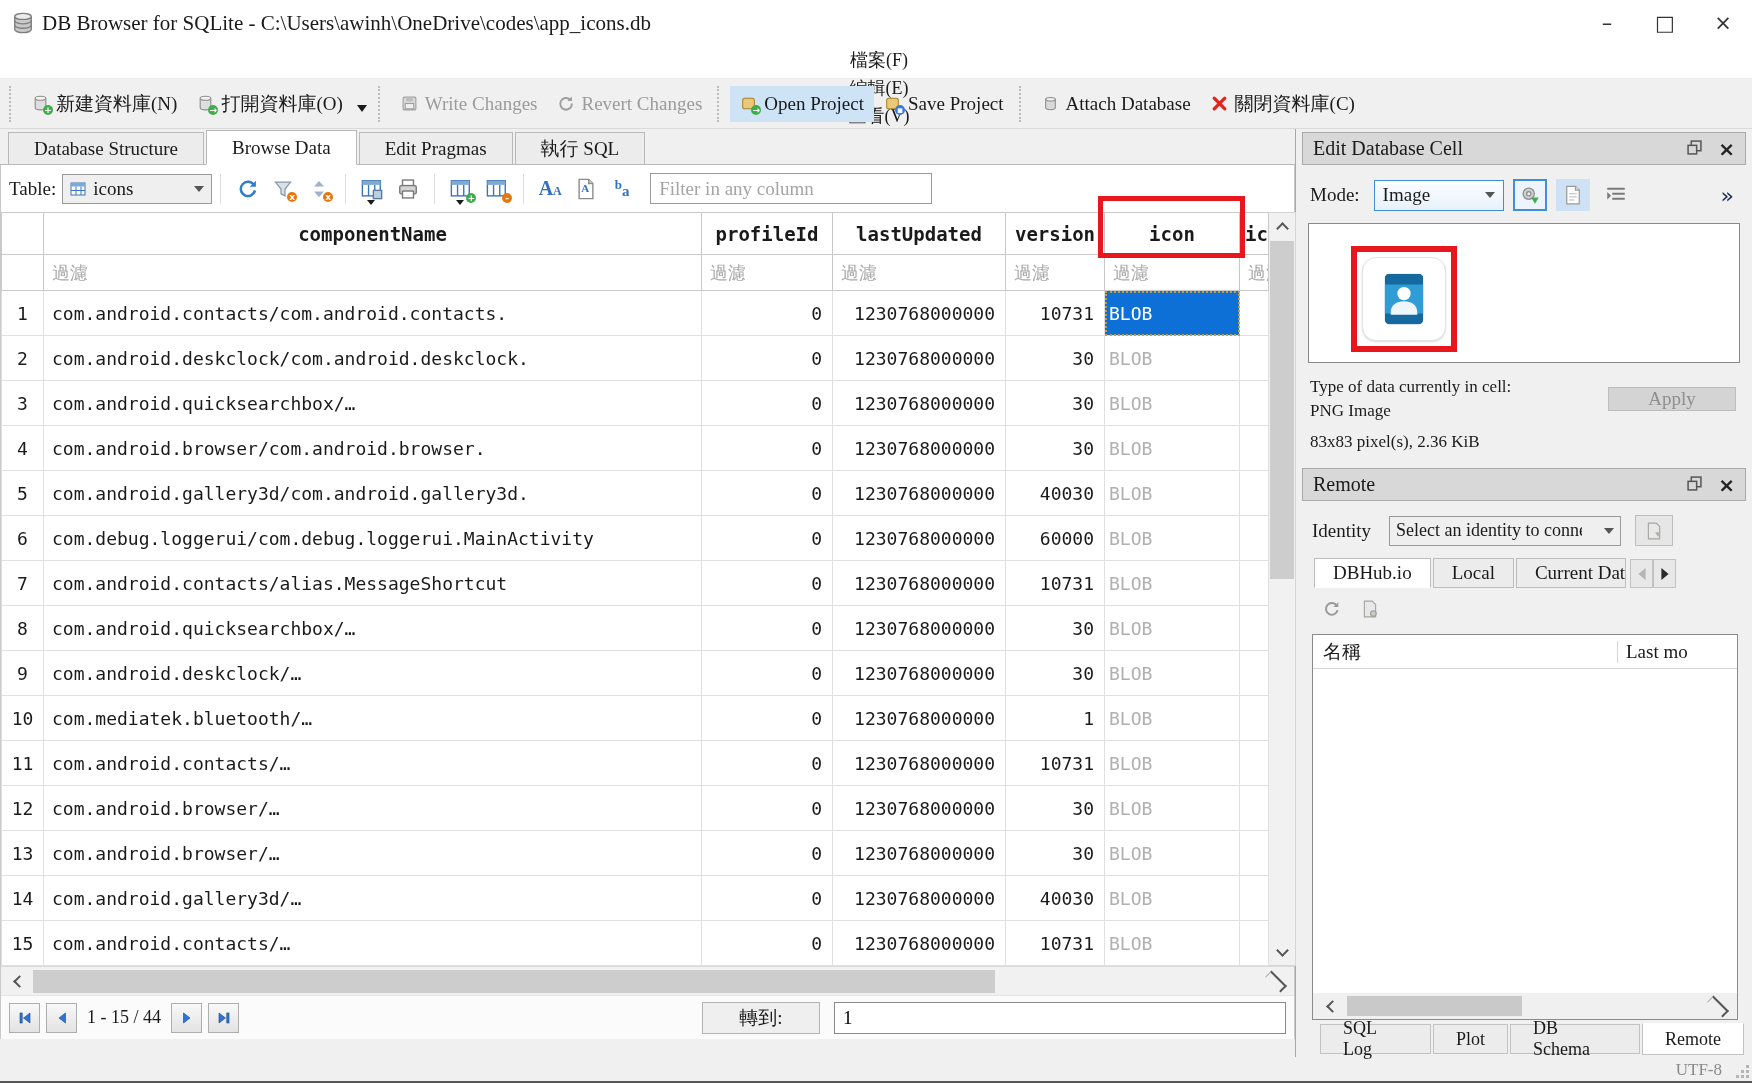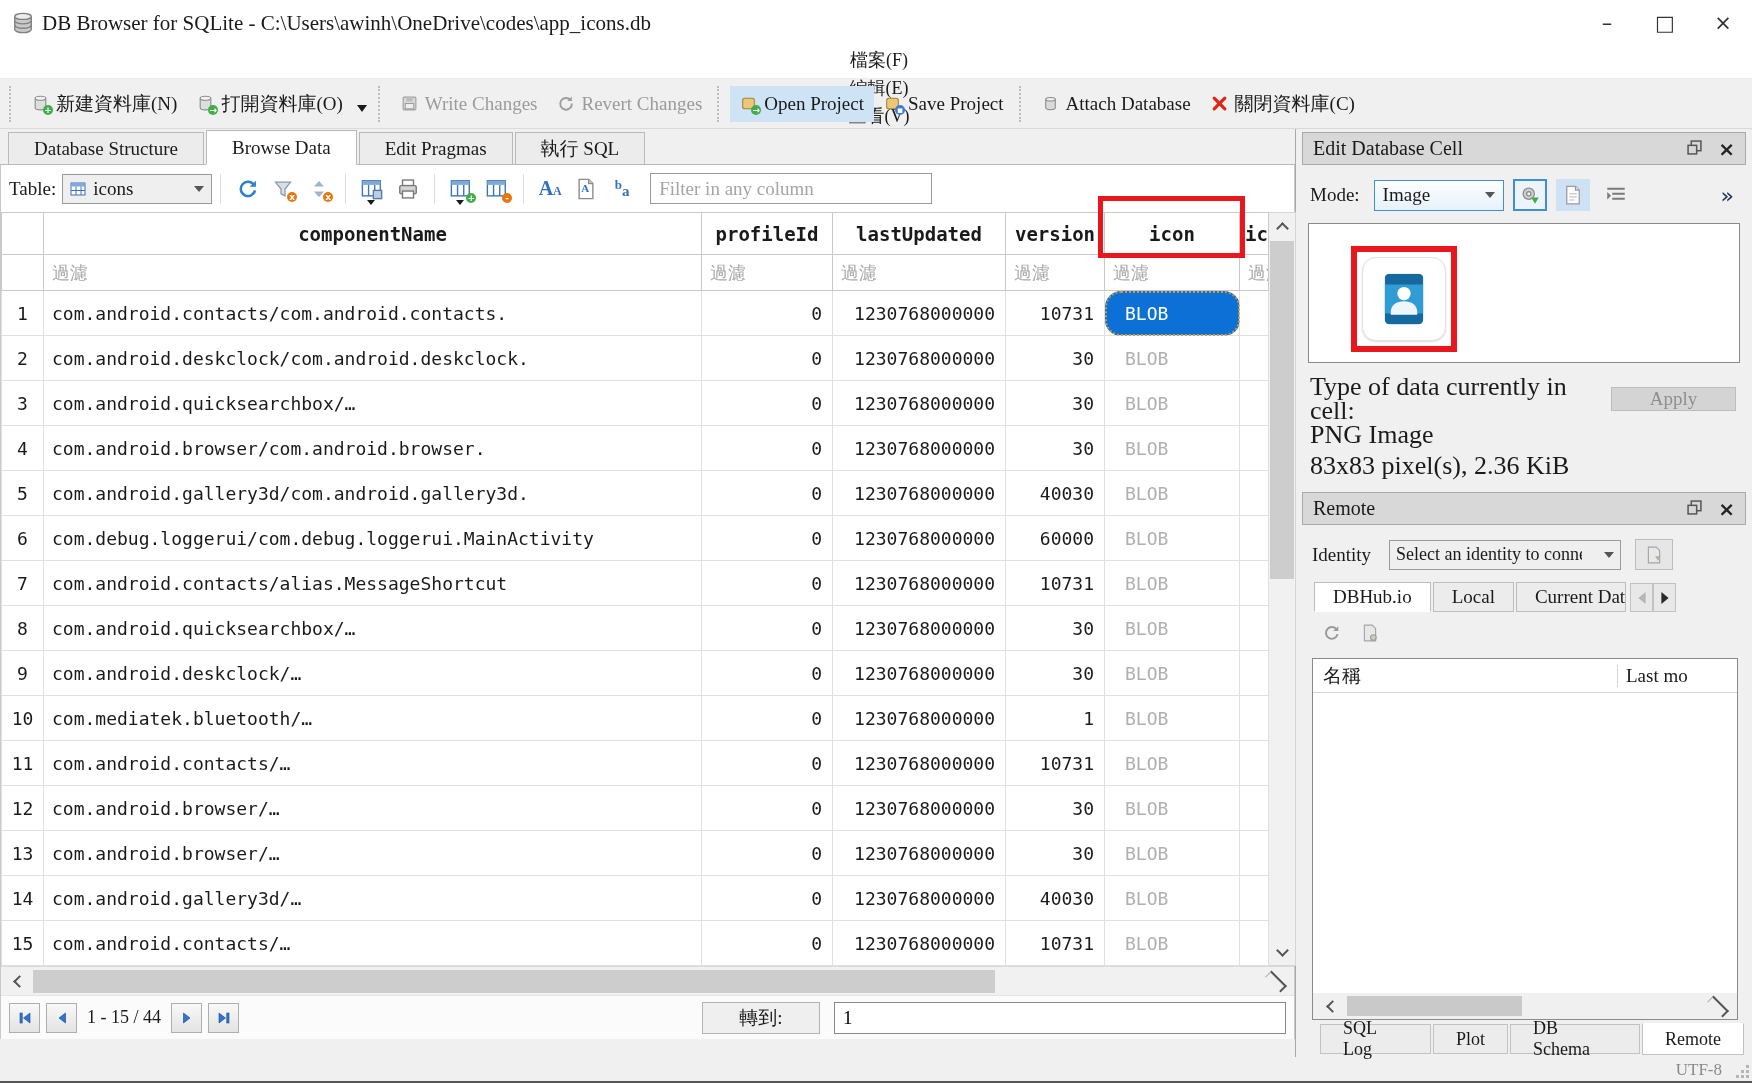--- a/index.html
+++ b/index.html
@@ -57,21 +57,21 @@
   
   .grid-wrap { position:relative; display:flex; }
   table.grid { border-collapse:collapse; table-layout:fixed; width:1267px; border:1px solid #9a9a9a; background:#fff; }
   table.grid th { height:42px; font:bold 19px "DejaVu Sans Mono", monospace; border:1px solid #c9c9c9; background:#fff; overflow:hidden; white-space:nowrap; }
   table.grid td { border:1px solid #e0e0e0; font:18px "DejaVu Sans Mono", monospace; overflow:hidden; white-space:nowrap; background:#fff; }
   tr.filter td { height:36px; border:1px solid #c9c9c9; color:#a9a9a9; font-family:"Liberation Serif",serif; font-size:18px; padding-left:8px; }
   tr.drow td { height:45px; }
   td.rn { text-align:center; }
   td.cname { padding-left:8px; }
   td.num { text-align:right; padding-right:10px; }
-  td.blob { font-style:italic; color:#b0b0b0; padding-left:20px;border-radius:16px; }
+  td.blob { font-style:italic; color:#b0b0b0; padding-left:4px; }
   td.blob.selected { background:#0c70d6; color:#fff; outline:2px dotted #c79b3f; outline-offset:-2px; }
   th.partial { text-align:right; padding-left:4px; }
 
   .redbox-col { position:absolute; left:1097px; top:-16px; width:147px; height:62px; border:5px solid #e8161d; pointer-events:none; z-index:6; }
 
   
   .vscroll { width:28px; background:#f1f1f1; border:1px solid #d5d5d5; border-left:none; display:flex; flex-direction:column; align-items:center; }
   .sbtn { width:26px; height:26px; display:flex; align-items:center; justify-content:center; flex:0 0 auto; }
   .vthumb { width:24px; height:45%; background:#cdcdcd; margin-top:2px; }
   .vspacer { flex:1; }
@@ -101,21 +101,21 @@
   .sqbtn { width:34px; height:32px; display:flex; align-items:center; justify-content:center; margin-left:9px; }
   .sqbtn.focus { border:2px solid #3d8fd6; background:#eef4fb; }
   .sqbtn.active { background:#cfe2f5; }
   .expand { margin-left:auto; font-size:22px; color:#1a2f55; padding-right:6px; font-family:"DejaVu Sans",sans-serif; }
 
   .preview { height:140px; background:#fff; border:1px solid #8a8a8a; margin:12px 6px 0 6px; position:relative; }
   .redbox-img { position:absolute; left:42px; top:22px; border:6px solid #e8161d; padding:5px; }
   .imgcard { width:84px; height:84px; background:#fff; border:1px solid #e3e3e3; border-radius:14px; box-shadow:0 1px 2px rgba(0,0,0,.15); display:flex; align-items:center; justify-content:center; }
 
   .info-row { display:flex; margin:12px 6px 0 8px; }
-  .info-text { font-size:26px; line-height:24px; }
+  .info-text { font-size:17px; line-height:24px; }
   .info-size { margin-top:7px; }
   .applybtn { margin-left:auto; margin-right:4px; width:128px; height:24px; background:#d4d4d4; border:1px solid #bdbdbd; color:#8f8f8f; font-size:19px; display:flex; align-items:center; justify-content:center; align-self:flex-start; margin-top:12px; }
 
   .remote { margin-top:14px; display:flex; flex-direction:column; flex:1; min-height:0; }
   .idrow { display:flex; align-items:center; margin:14px 4px 0 10px; }
   .idcombo { width:232px; height:30px; background:#efefef; border:1px solid #9a9a9a; display:flex; align-items:center; padding:0 6px; font-size:18px; margin-left:12px; }
   .idcombo .val { overflow:hidden; white-space:nowrap; width:186px; }
   .idbtn { width:38px; height:31px; background:#e6e6e6; border:1px solid #bdbdbd; margin-left:14px; display:flex; align-items:center; justify-content:center; }
 
   .rtabs { display:flex; align-items:flex-end; margin:12px 6px 0 12px; }

